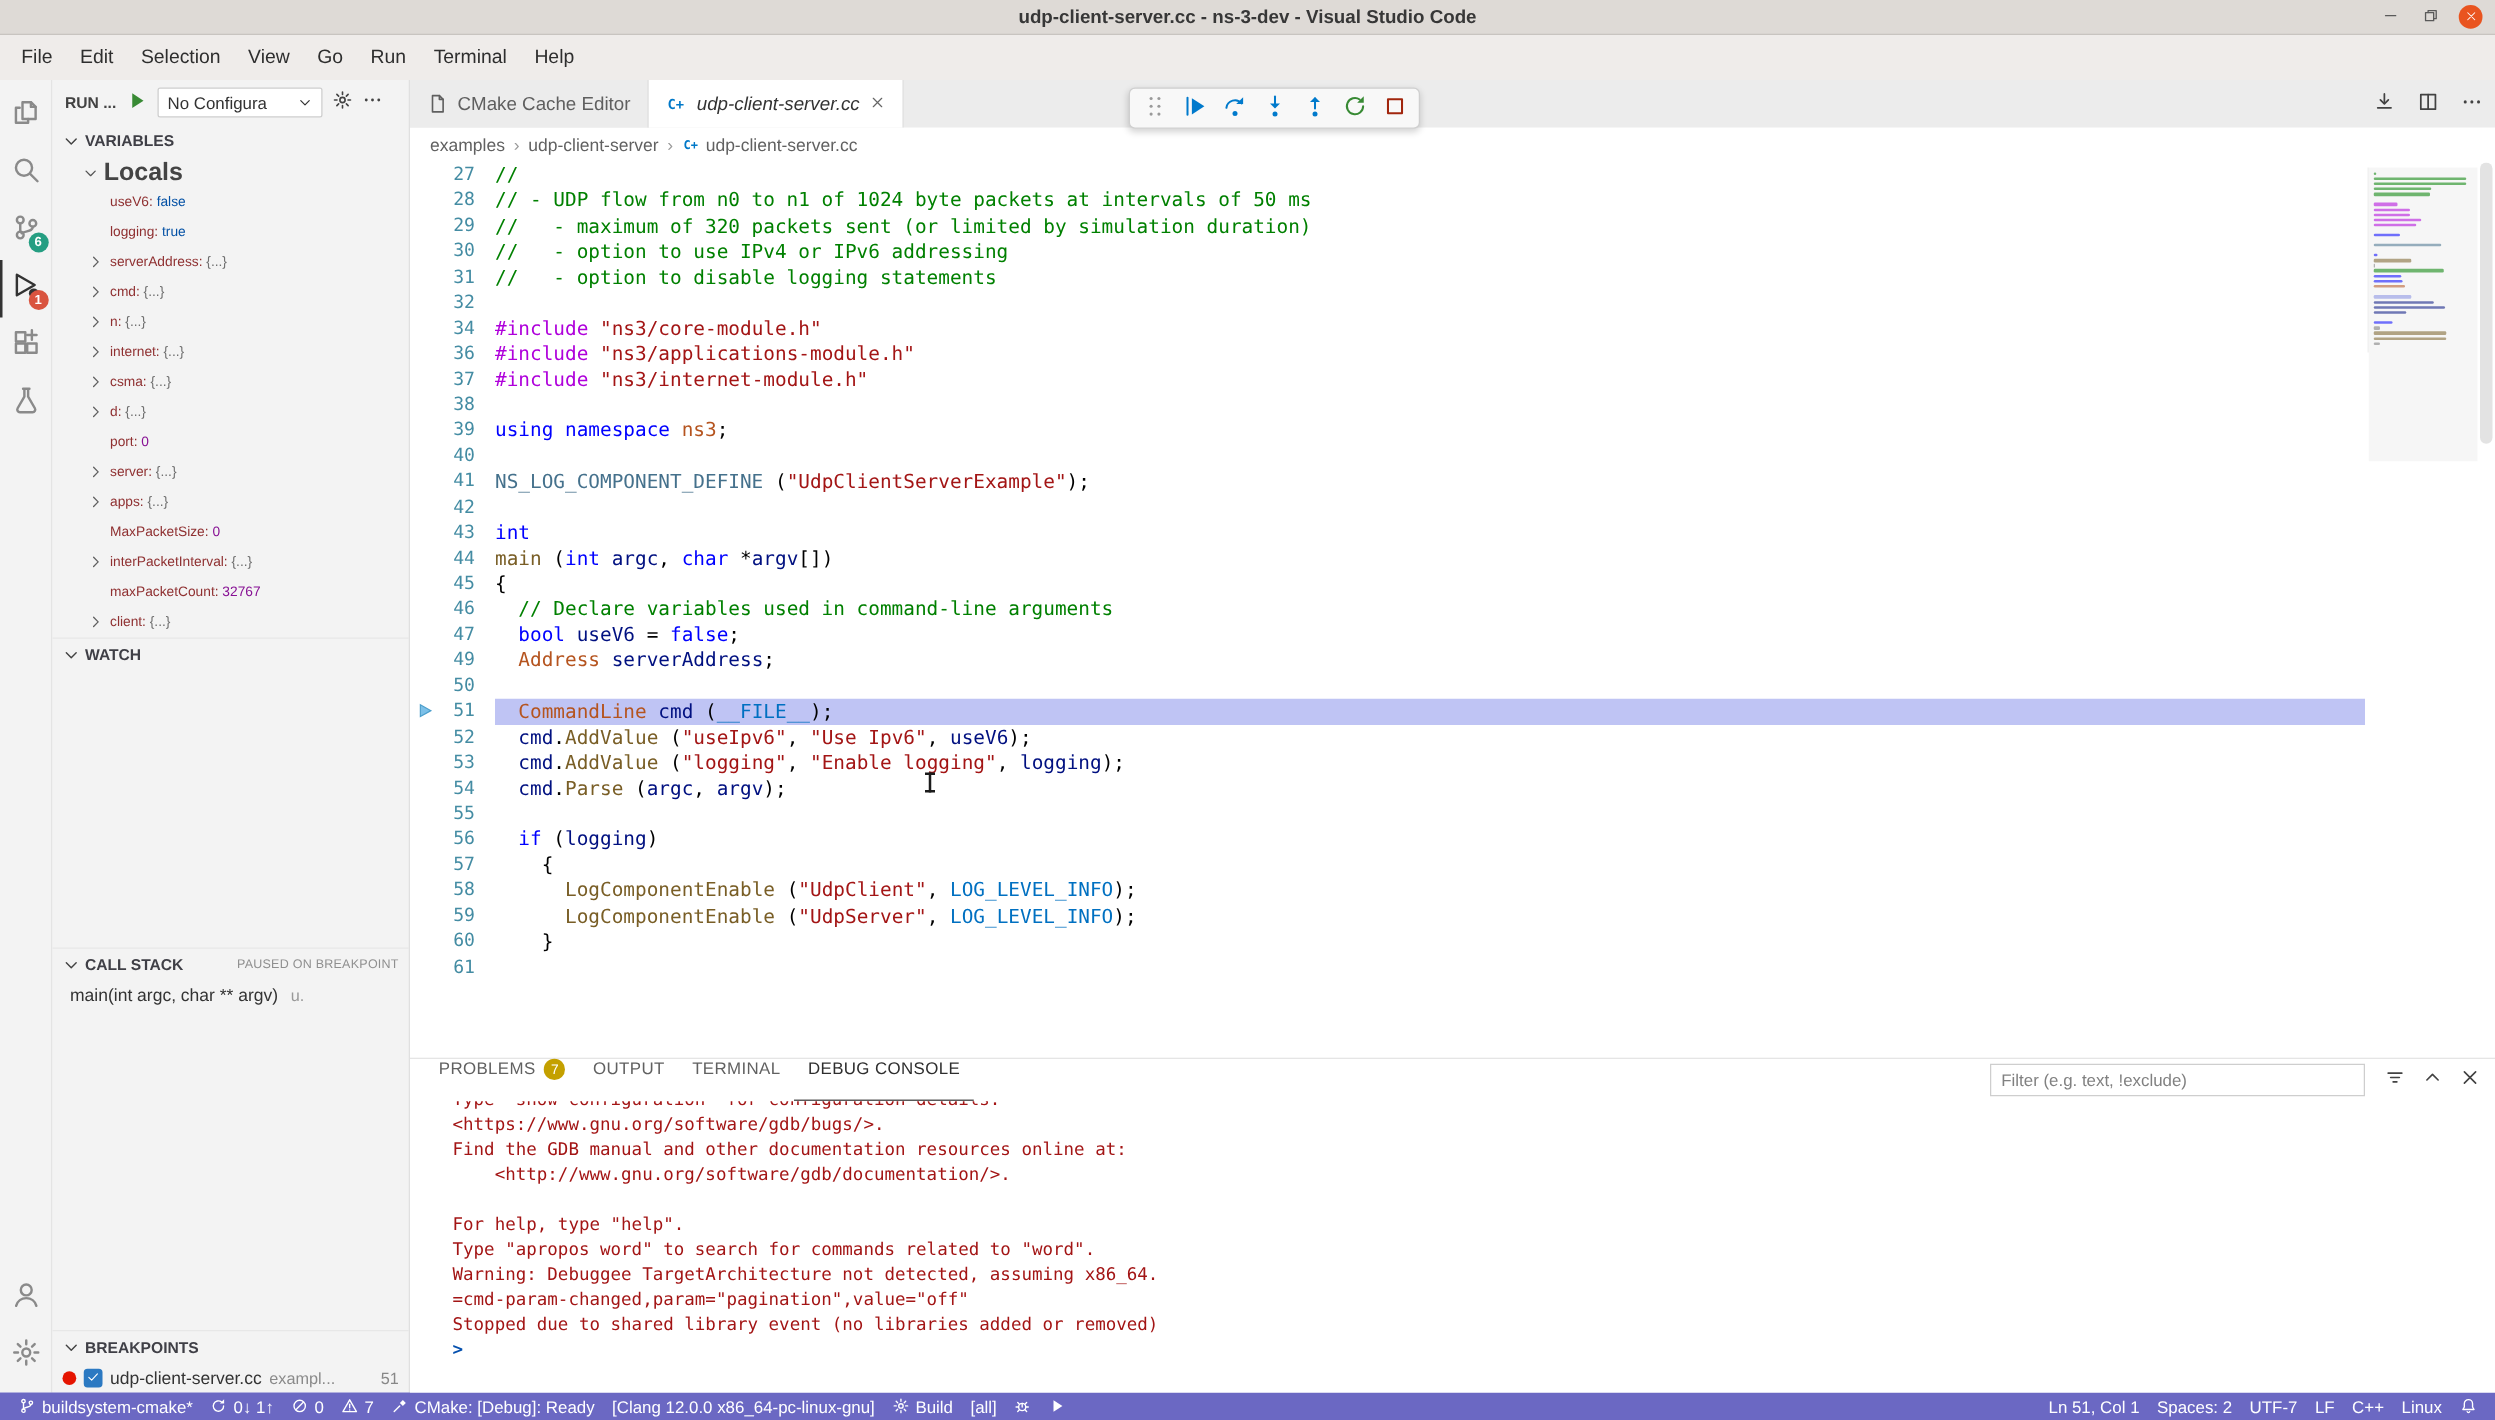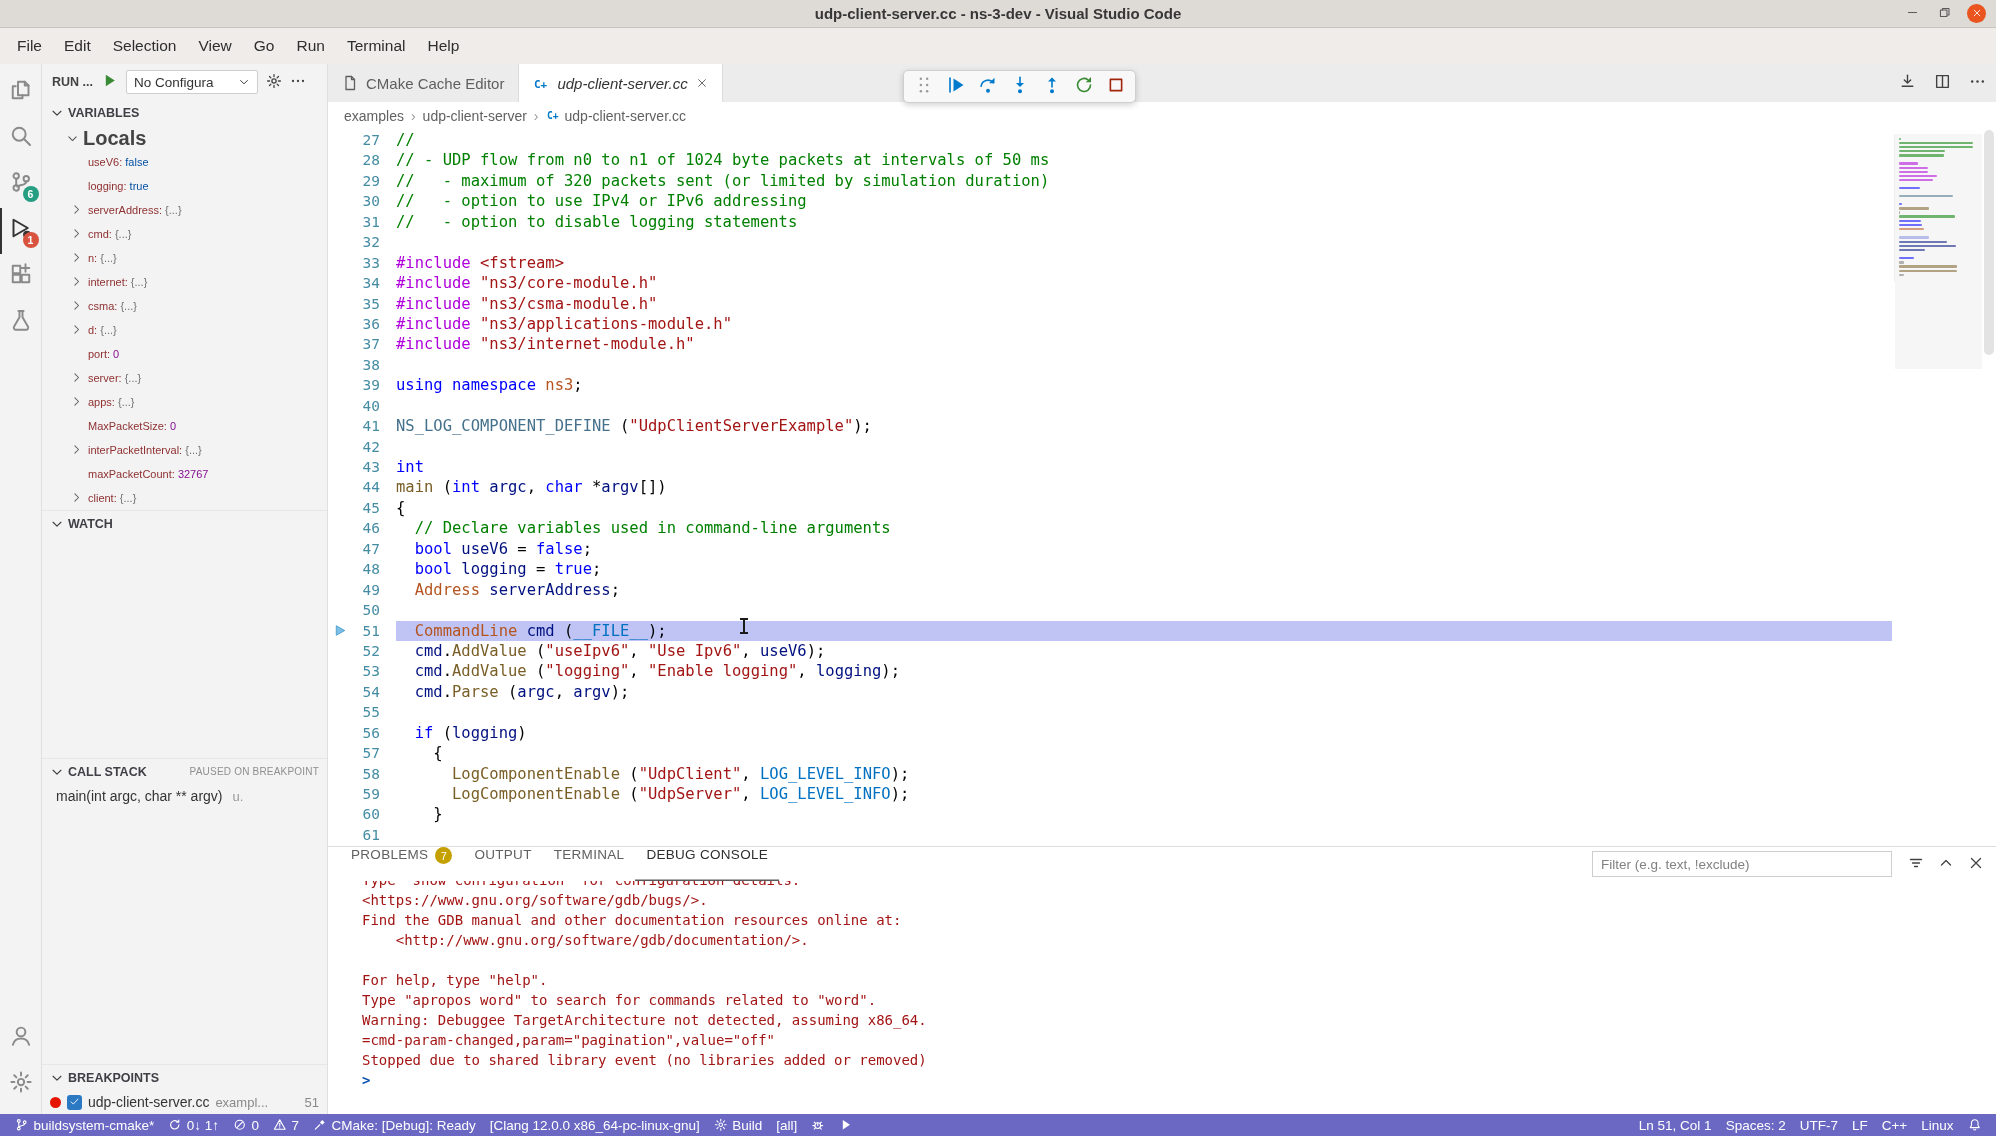--- a/index.html
+++ b/index.html
@@ -590,38 +590,26 @@
               <span class="code-line-text"><span class="tk-cm">//   - option to disable logging statements</span></span>
             </div>
             <div class="code-row">
               <span class="gutter">
                 <span class="num">32</span>
               </span>
               <span class="code-line-text">&nbsp;</span>
             </div>
             <div class="code-row">
               <span class="gutter">
-                <span class="num">33</span>
-              </span>
-              <span class="code-line-text"><span class="tk-pp">#include</span><span class="tk-pl"> </span><span class="tk-str">&lt;fstream&gt;</span></span>
-            </div>
-            <div class="code-row">
-              <span class="gutter">
                 <span class="num">34</span>
               </span>
               <span class="code-line-text"><span class="tk-pp">#include</span><span class="tk-pl"> </span><span class="tk-str">"ns3/core-module.h"</span></span>
             </div>
             <div class="code-row">
               <span class="gutter">
-                <span class="num">35</span>
-              </span>
-              <span class="code-line-text"><span class="tk-pp">#include</span><span class="tk-pl"> </span><span class="tk-str">"ns3/csma-module.h"</span></span>
-            </div>
-            <div class="code-row">
-              <span class="gutter">
                 <span class="num">36</span>
               </span>
               <span class="code-line-text"><span class="tk-pp">#include</span><span class="tk-pl"> </span><span class="tk-str">"ns3/applications-module.h"</span></span>
             </div>
             <div class="code-row">
               <span class="gutter">
                 <span class="num">37</span>
               </span>
               <span class="code-line-text"><span class="tk-pp">#include</span><span class="tk-pl"> </span><span class="tk-str">"ns3/internet-module.h"</span></span>
             </div>
@@ -677,26 +665,20 @@
               <span class="gutter">
                 <span class="num">46</span>
               </span>
               <span class="code-line-text"><span class="tk-pl">  </span><span class="tk-cm">// Declare variables used in command-line arguments</span></span>
             </div>
             <div class="code-row">
               <span class="gutter">
                 <span class="num">47</span>
               </span>
               <span class="code-line-text"><span class="tk-pl">  </span><span class="tk-kw">bool</span><span class="tk-pl"> </span><span class="tk-var">useV6</span><span class="tk-pl"> = </span><span class="tk-kw">false</span><span class="tk-pl">;</span></span>
-            </div>
-            <div class="code-row">
-              <span class="gutter">
-                <span class="num">48</span>
-              </span>
-              <span class="code-line-text"><span class="tk-pl">  </span><span class="tk-kw">bool</span><span class="tk-pl"> </span><span class="tk-var">logging</span><span class="tk-pl"> = </span><span class="tk-kw">true</span><span class="tk-pl">;</span></span>
             </div>
             <div class="code-row">
               <span class="gutter">
                 <span class="num">49</span>
               </span>
               <span class="code-line-text"><span class="tk-pl">  </span><span class="tk-type">Address</span><span class="tk-pl"> </span><span class="tk-var">serverAddress</span><span class="tk-pl">;</span></span>
             </div>
             <div class="code-row">
               <span class="gutter">
                 <span class="num">50</span>

